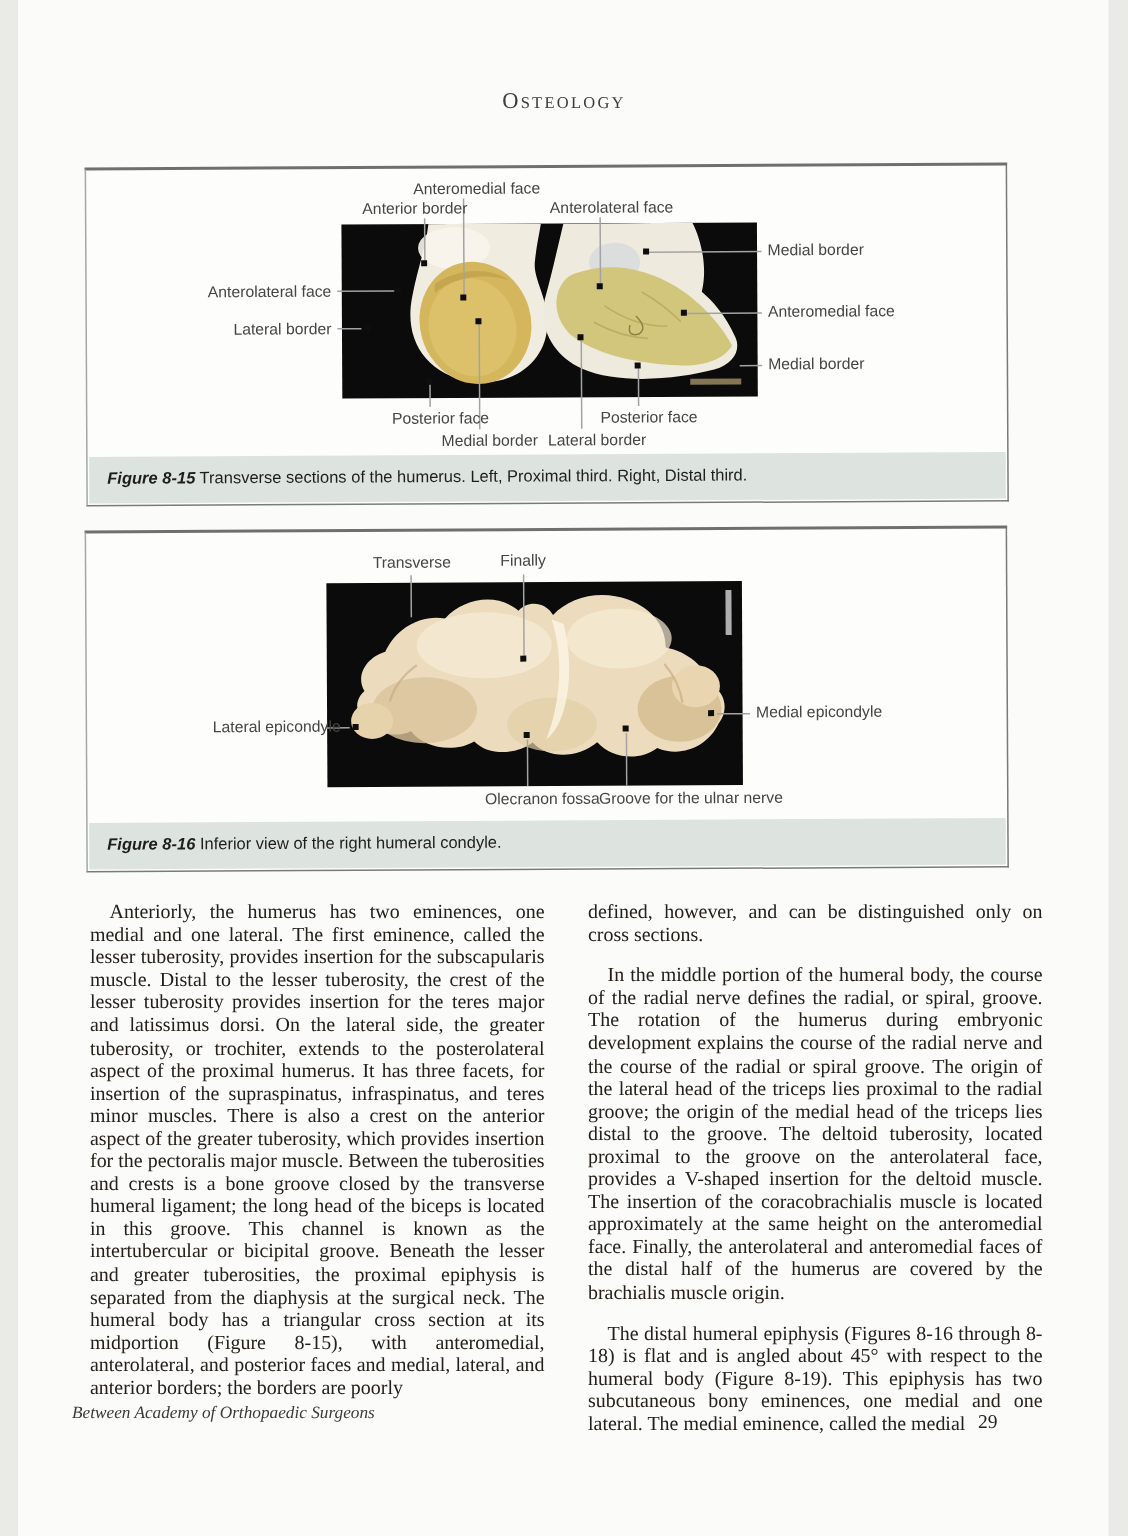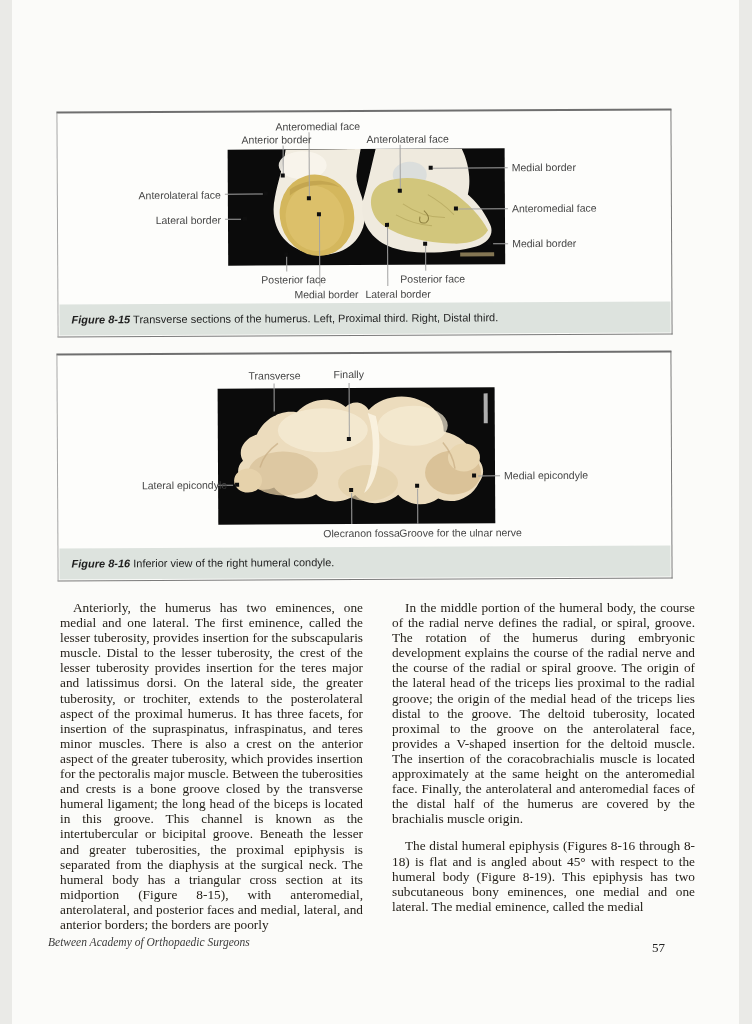--- a/index.html
+++ b/index.html
@@ -45,20 +45,21 @@
        transform:rotate(0.35deg);}
 </style>
 </head>
 <body>
 
 <div class="page">
 
   <div class="edge left"></div>
   <div class="edge right"></div>
 
+  <div class="running-head">Osteology</div>
 
   <div class="figbox" id="figbox1">
 
     <div class="photo" id="photo1">
       <svg width="277" height="116" viewBox="0 0 277 116">
 
         <path d="M58,0 C56,16 50,32 47,48 C41,76 55,100 86,105 C116,109 138,90 137,64 C136,46 127,36 129,24 C130,15 132,6 133,0 Z" fill="#f1ece0"></path>
         <ellipse cx="75" cy="16" rx="24" ry="14" fill="#f8f5ec" opacity="0.9"></ellipse>
         <ellipse cx="89" cy="66" rx="37" ry="41" transform="rotate(-16 89 66)" fill="#d4b75d"></ellipse>
         <ellipse cx="87" cy="69" rx="29" ry="33" transform="rotate(-16 87 69)" fill="#dcc06a"></ellipse>
@@ -159,21 +160,22 @@
     <div class="capbar">
       <b>Figure 8-16</b><span> Inferior view of the right humeral condyle.</span>
     </div>
   </div>
 
   <div class="col" id="col1">
     <p class="ind">Anteriorly, the humerus has two eminences, one medial and one lateral. The first eminence, called the lesser tuberosity, provides insertion for the subscapularis muscle. Distal to the lesser tuberosity, the crest of the lesser tuberosity provides insertion for the teres major and latissimus dorsi. On the lateral side, the greater tuberosity, or trochiter, extends to the posterolateral aspect of the proximal humerus. It has three facets, for insertion of the supraspinatus, infraspinatus, and teres minor muscles. There is also a crest on the anterior aspect of the greater tuberosity, which provides insertion for the pectoralis major muscle. Between the tuberosities and crests is a bone groove closed by the transverse humeral ligament; the long head of the biceps is located in this groove. This channel is known as the intertubercular or bicipital groove. Beneath the lesser and greater tuberosities, the proximal epiphysis is separated from the diaphysis at the surgical neck. The humeral body has a triangular cross section at its midportion (Figure 8-15), with anteromedial, anterolateral, and posterior faces and medial, lateral, and anterior borders; the borders are poorly</p>
   </div>
 
   <div class="col" id="col2">
+    <p>defined, however, and can be distinguished only on cross sections.</p>
     <p class="ind">In the middle portion of the humeral body, the course of the radial nerve defines the radial, or spiral, groove. The rotation of the humerus during embryonic development explains the course of the radial nerve and the course of the radial or spiral groove. The origin of the lateral head of the triceps lies proximal to the radial groove; the origin of the medial head of the triceps lies distal to the groove. The deltoid tuberosity, located proximal to the groove on the anterolateral face, provides a V-shaped insertion for the deltoid muscle. The insertion of the coracobrachialis muscle is located approximately at the same height on the anteromedial face. Finally, the anterolateral and anteromedial faces of the distal half of the humerus are covered by the brachialis muscle origin.</p>
     <p class="ind">The distal humeral epiphysis (Figures 8-16 through 8-18) is flat and is angled about 45° with respect to the humeral body (Figure 8-19). This epiphysis has two subcutaneous bony eminences, one medial and one lateral. The medial eminence, called the medial</p>
   </div>
 
   <div class="footer-credit">Between Academy of Orthopaedic Surgeons</div>
-  <div class="page-number">57</div>
+  <div class="page-number">29</div>
   <div class="bottom-scanline"></div>
 
 </div>
 
 </body></html>

